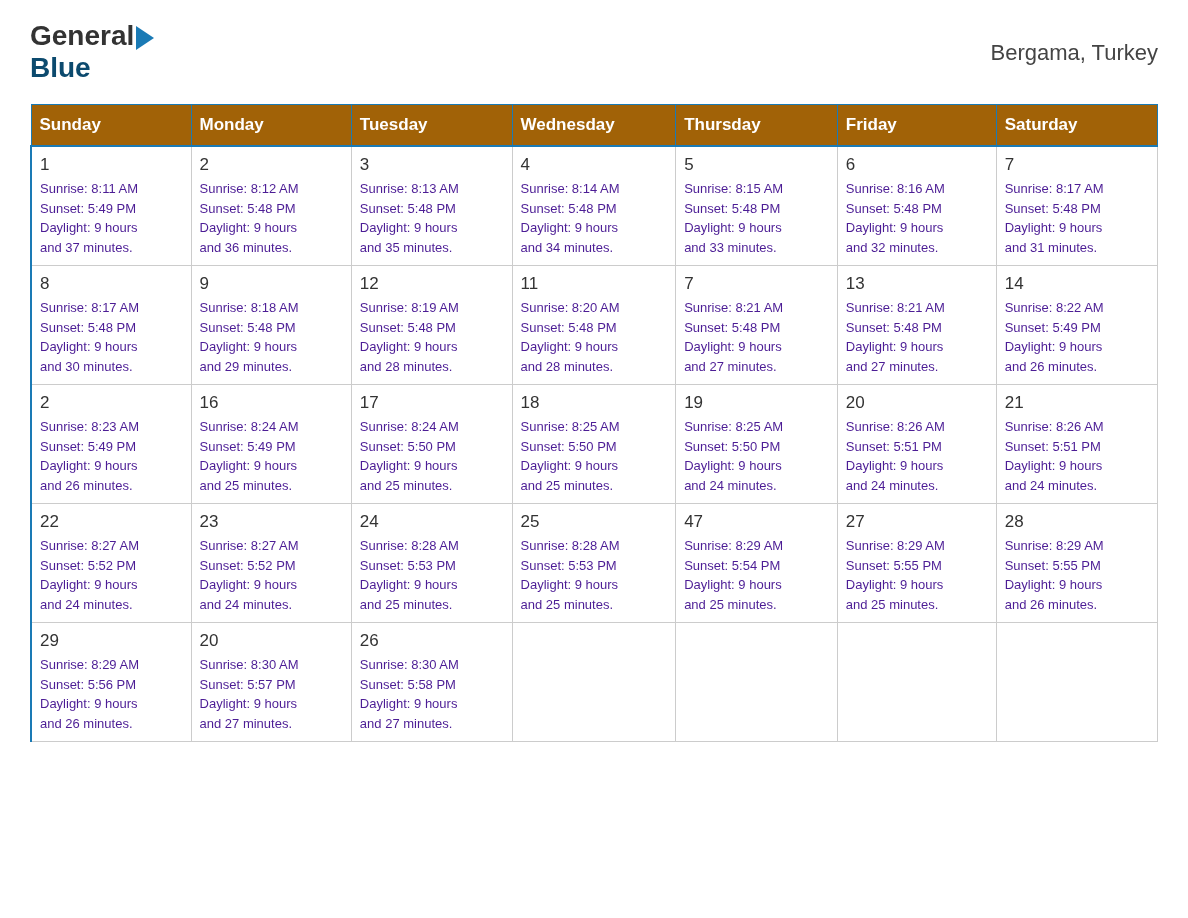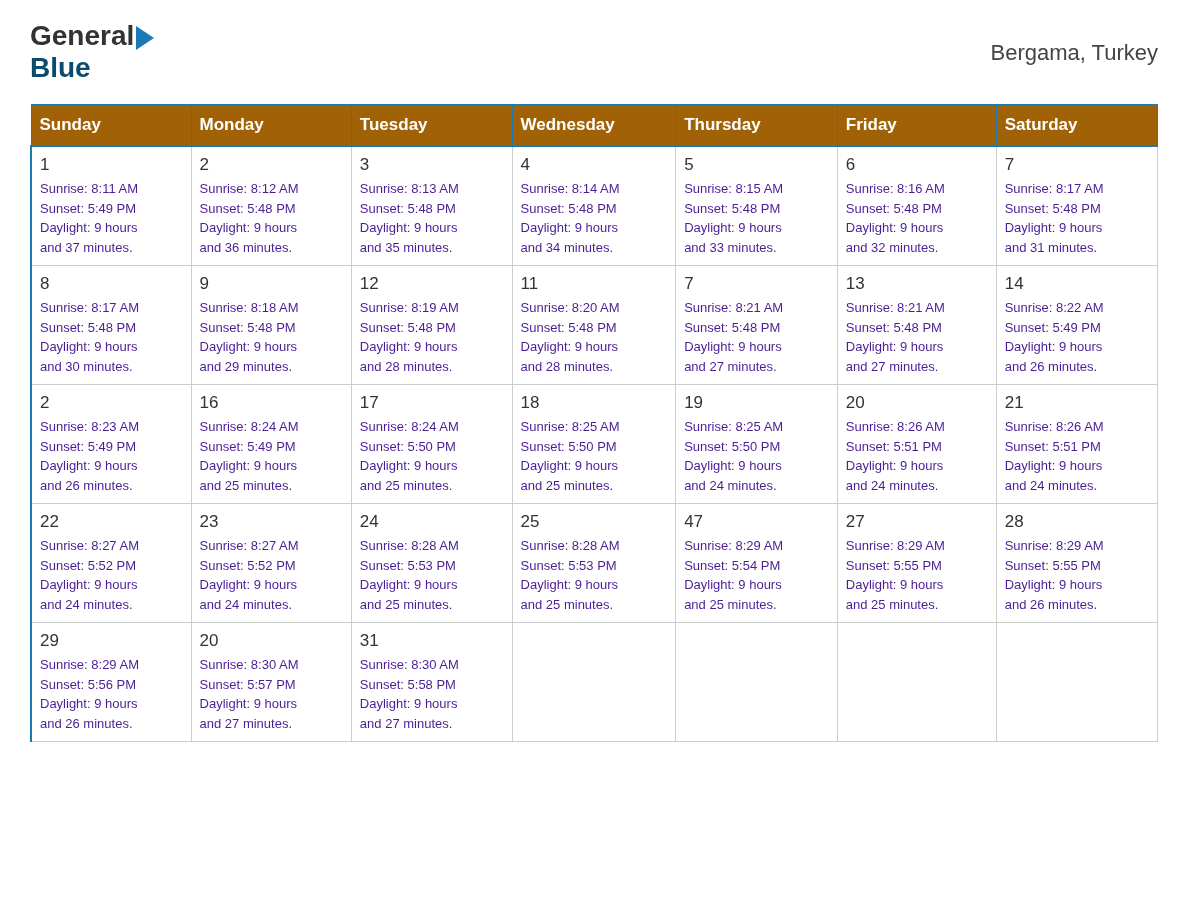--- a/index.html
+++ b/index.html
@@ -259,21 +259,21 @@
       <tr class="row-border">
         <td>
           <span class="day-number">29</span>
           <div class="day-info">Sunrise: 8:29 AM<br>Sunset: 5:56 PM<br>Daylight: 9 hours<br>and 26 minutes.</div>
         </td>
         <td>
           <span class="day-number">20</span>
           <div class="day-info">Sunrise: 8:30 AM<br>Sunset: 5:57 PM<br>Daylight: 9 hours<br>and 27 minutes.</div>
         </td>
         <td>
-          <span class="day-number">31</span>
+          <span class="day-number">26</span>
           <div class="day-info">Sunrise: 8:30 AM<br>Sunset: 5:58 PM<br>Daylight: 9 hours<br>and 27 minutes.</div>
         </td>
         <td class="empty-cell"></td>
         <td class="empty-cell"></td>
         <td class="empty-cell"></td>
         <td class="empty-cell"></td>
       </tr>
     </tbody>
 </table>
 

